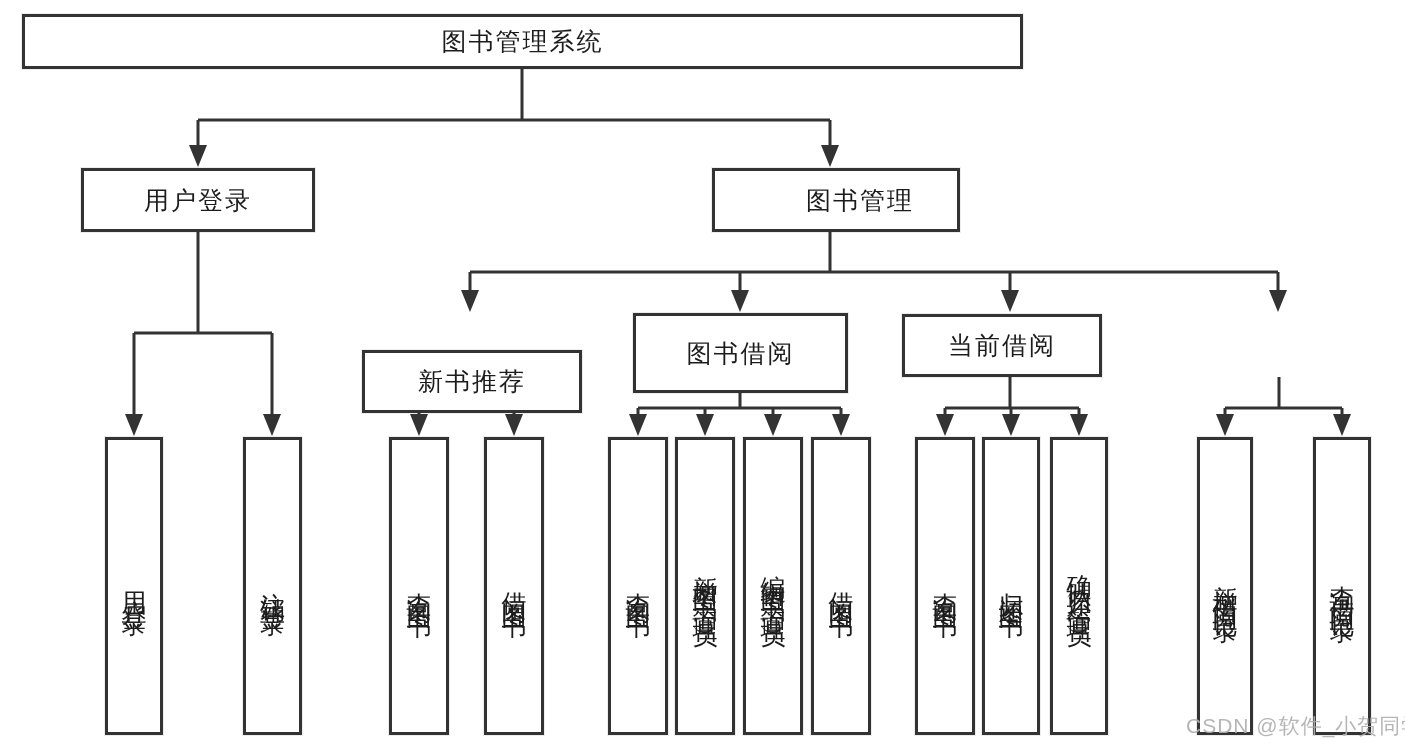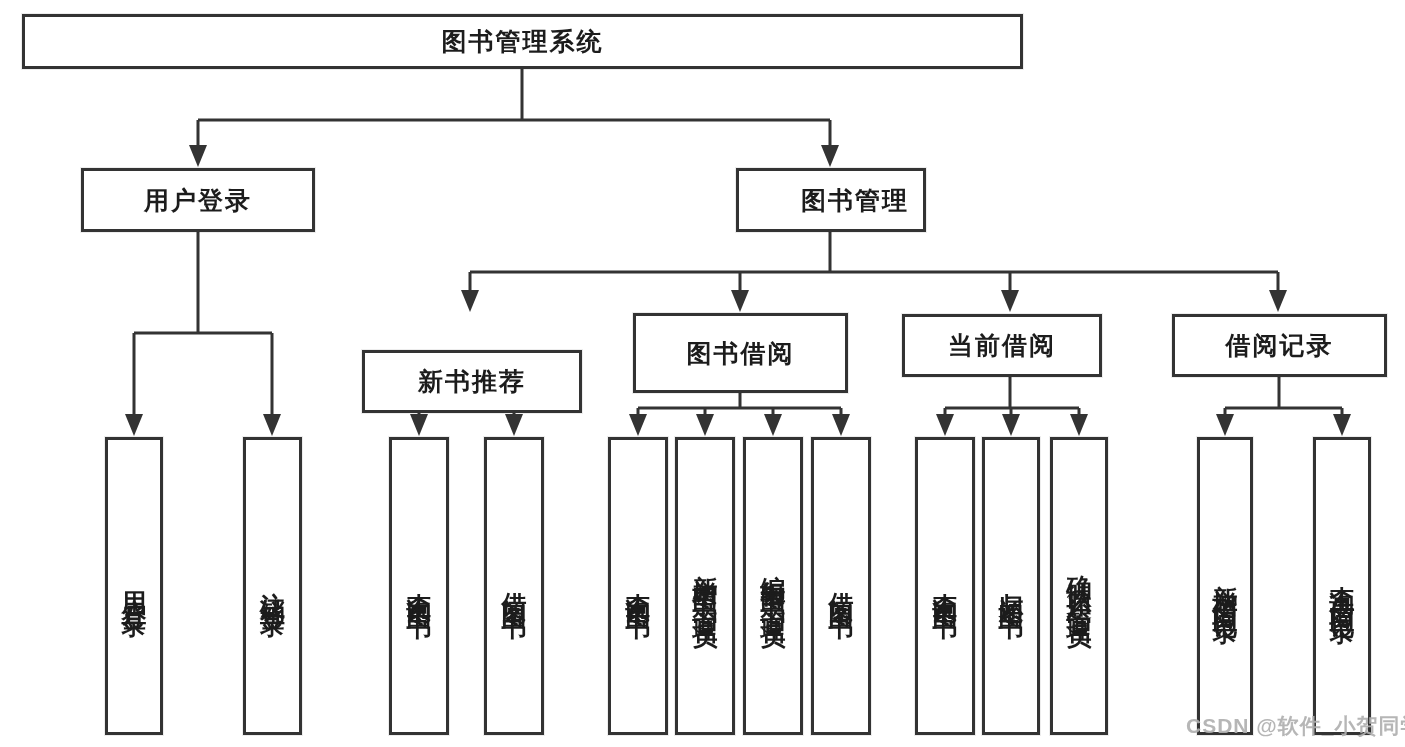--- a/index.html
+++ b/index.html
@@ -7,21 +7,20 @@
     padding: 0;
     background: #ffffff;
     font-family: "Liberation Sans", "DejaVu Sans", sans-serif;
   }
   .canvas {
     position: relative;
     width: 1405px;
     height: 747px;
     background: #ffffff;
     overflow: hidden;
-    font-weight: bold;
   }
   .edges {
     position: absolute;
     left: 0;
     top: 0;
     width: 1405px;
     height: 747px;
     pointer-events: none;
   }
   .edge {
@@ -105,26 +104,25 @@
     <polygon class="arrowhead" points="1070,414 1088,414 1079,436"></polygon>
 
     <path class="edge" d="M1279 377 V408 M1225 408 H1342 M1225 408 V417 M1342 408 V417"></path>
     <polygon class="arrowhead" points="1216,414 1234,414 1225,436"></polygon>
     <polygon class="arrowhead" points="1333,414 1351,414 1342,436"></polygon>
   </svg>
 
   <div class="node hbox" style="left:22px; top:14px; width:1001px; height:55px;">图书管理系统</div>
 
   <div class="node hbox" style="left:81px; top:168px; width:234px; height:64px;">用户登录</div>
-  <div class="node hbox" style="left:736px; top:168px; width:190px; height:64px;padding-left:48px;">图书管理</div>
+  <div class="node hbox" style="left:712px; top:168px; width:248px; height:64px;padding-left:48px;">图书管理</div>
 
   <div class="node hbox" style="left:362px; top:314px; width:220px; height:63px;margin-top:36px;">新书推荐</div>
   <div class="node hbox" style="left:633px; top:313px; width:215px; height:80px;">图书借阅</div>
   <div class="node hbox" style="left:902px; top:314px; width:200px; height:63px;">当前借阅</div>
-  <div class="node hbox" style="left:1172px; top:314px; width:215px; height:63px;">借阅记录</div>
 
   <div class="node vbox" style="left:105px; top:437px; width:58px; height:298px;">用户登录</div>
   <div class="node vbox" style="left:243px; top:437px; width:59px; height:298px;">注销登录</div>
 
   <div class="node vbox" style="left:389px; top:437px; width:60px; height:298px;">查询图书</div>
   <div class="node vbox" style="left:484px; top:437px; width:60px; height:298px;">借阅图书</div>
 
   <div class="node vbox" style="left:608px; top:437px; width:60px; height:298px;">查询图书</div>
   <div class="node vbox" style="left:675px; top:437px; width:60px; height:298px;">新增图书（管理员）</div>
   <div class="node vbox" style="left:743px; top:437px; width:60px; height:298px;">编辑图书（管理员）</div>

